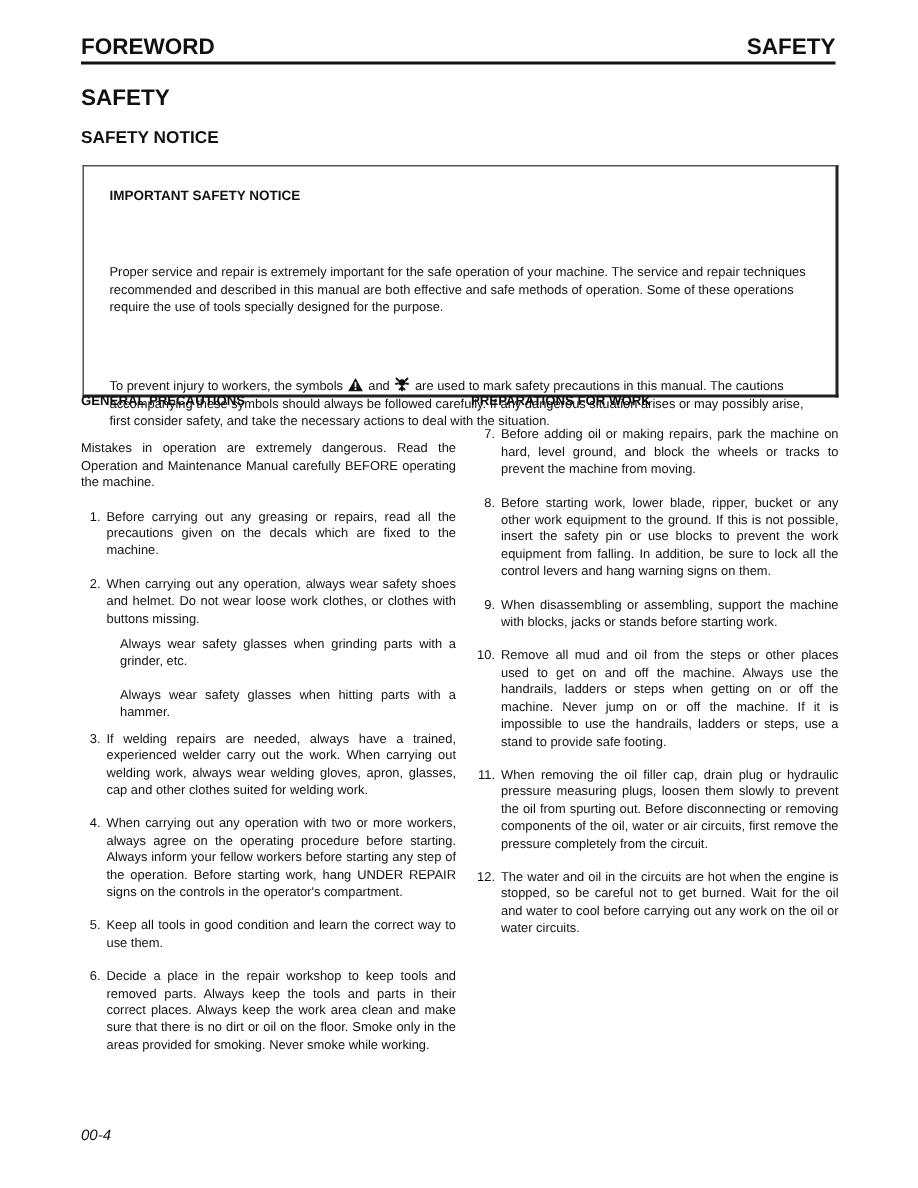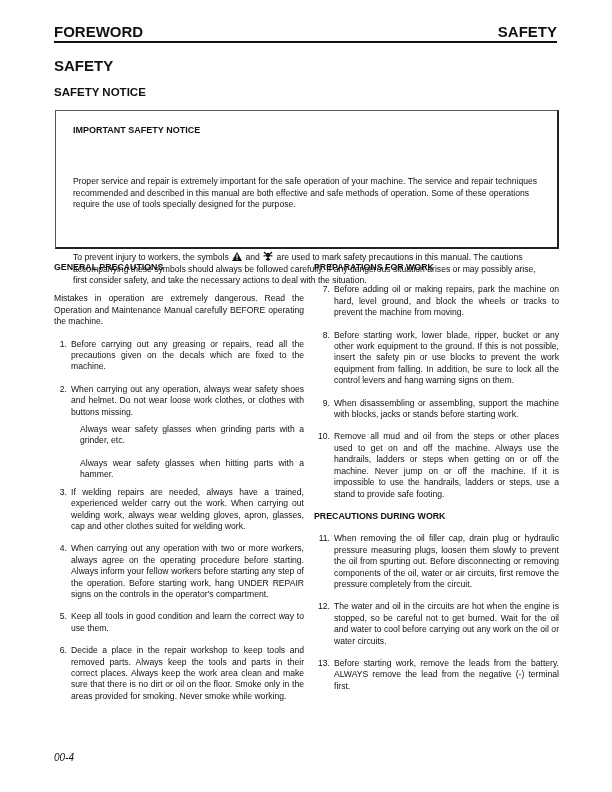--- a/index.html
+++ b/index.html
@@ -32,21 +32,21 @@
     .section-title {
       position: absolute;
       left: 54px; top: 86px;
       font-size: 11.5px;
       font-weight: bold;
     }
     .notice-box {
       position: absolute;
       left: 55px; top: 110px;
       width: 504px;
-      height: 139px;
+      height: 155px;
       border-top: 1px solid #555;
       border-left: 1px solid #555;
       border-right: 2px solid #222;
       border-bottom: 2px solid #222;
       padding: 14px 15px 0 17px;
       font-size: 8.6px;
       line-height: 11.4px;
     }
     .notice-box .box-title {
       font-weight: bold;
@@ -186,28 +186,23 @@
   </div>
   <div class="item">
     <span class="num">9.</span>
     <span class="txt">When disassembling or assembling, support the machine with blocks, jacks or stands before starting work.</span>
   </div>
   <div class="item">
     <span class="num">10.</span>
     <span class="txt">Remove all mud and oil from the steps or other places used to get on and off the machine. Always use the handrails, ladders or steps when getting on or off the machine. Never jump on or off the machine. If it is impossible to use the handrails, ladders or steps, use a stand to provide safe footing.</span>
   </div>
 
-  <h3 class="mid">PRECAUTIONS DURING WORK</h3>
   <div class="item">
     <span class="num">11.</span>
     <span class="txt">When removing the oil filler cap, drain plug or hydraulic pressure measuring plugs, loosen them slowly to prevent the oil from spurting out. Before disconnecting or removing components of the oil, water or air circuits, first remove the pressure completely from the circuit.</span>
   </div>
   <div class="item">
     <span class="num">12.</span>
     <span class="txt">The water and oil in the circuits are hot when the engine is stopped, so be careful not to get burned. Wait for the oil and water to cool before carrying out any work on the oil or water circuits.</span>
   </div>
-  <div class="item">
-    <span class="num">13.</span>
-    <span class="txt">Before starting work, remove the leads from the battery. ALWAYS remove the lead from the negative (-) terminal first.</span>
-  </div>
 </div>
 
 <div class="page-number">00-4</div>
 
 </body></html>

